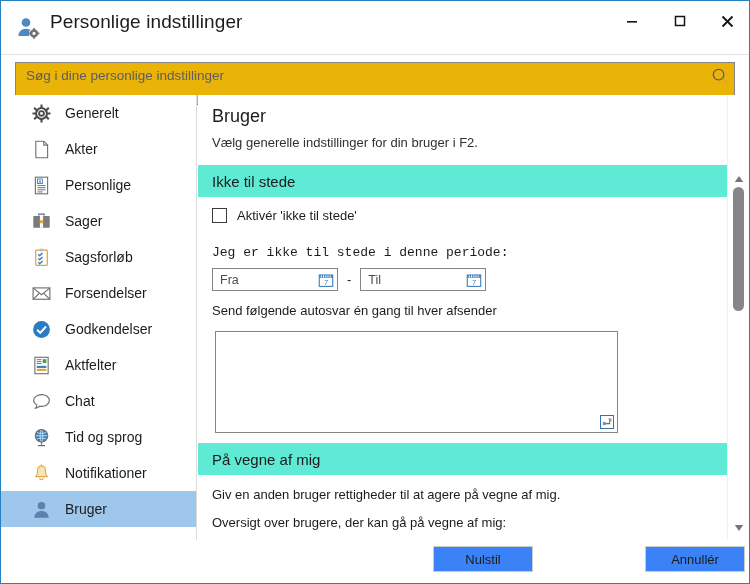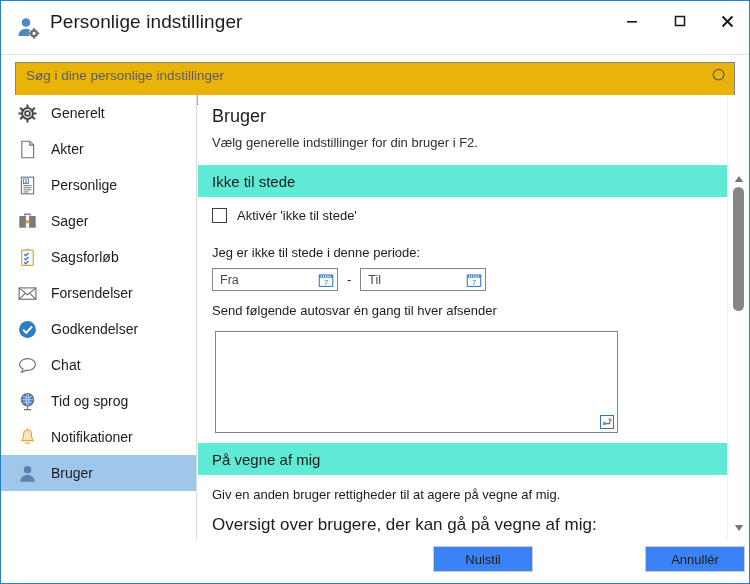--- a/index.html
+++ b/index.html
@@ -73,21 +73,21 @@
     position: absolute; left: 0; top: 94px;
     width: 196px; height: 488px;
     background: #ffffff;
     border-right: 1px solid #dcdcdc;
     overflow: hidden;
   }
   .nav-item {
     position: relative;
     height: 36px;
     display: flex; align-items: center;
-    padding-left: 14px;
+    padding-left: 28px;
     cursor: default;
   }
   .nav-item.selected { background: #9fc7ec; }
   .nav-icon {
     width: 24px; height: 24px;
     margin-right: 12px;
     flex: 0 0 24px;
     display: flex; align-items: center; justify-content: center;
   }
   .nav-label {
@@ -129,21 +129,21 @@
     width: 15px; height: 15px;
     border: 1px solid #3c3c3c;
     background: #ffffff;
     margin-right: 10px;
     cursor: default;
   }
   #cb-label { font-size: 13px; color: #1c1c1c; }
 
   #period-label {
     position: absolute; left: 14px; top: 150px;
-    font-size: 13px; color: #1c1c1c;
+    font-size: 13px; color: #1c1c1c; font-family: Liberation Mono, monospace;
   }
   #date-row {
     position: absolute; left: 14px; top: 173px;
     display: flex; align-items: center;
   }
   .date-field {
     position: relative;
     width: 126px; height: 23px;
     border: 1px solid #848484;
     background: #ffffff;
@@ -191,21 +191,21 @@
     display: flex; align-items: center; justify-content: center;
     cursor: nwse-resize;
   }
 
   #behalf-desc {
     position: absolute; left: 14px; top: 392px;
     font-size: 13px; color: #1c1c1c;
   }
   #behalf-list-label {
     position: absolute; left: 14px; top: 420px;
-    font-size: 17px; color: #1c1c1c;
+    font-size: 13px; color: #1c1c1c;
   }
 
   
   #scrollbar {
     position: absolute; left: 726px; top: 94px;
     width: 22px; height: 445px;
     background: #ffffff;
     border-left: 1px solid #f0f0f0;
   }
   .sb-arrow {
@@ -381,20 +381,36 @@
     <div class="nav-item">
       <span class="nav-icon">
         <svg viewBox="0 0 24 24" width="21" height="21">
           <circle cx="12" cy="12" r="9.6" fill="#2b7cc0"></circle>
           <path d="M7 12.3 L10.5 15.8 L17.2 8.6" stroke="#ffffff" stroke-width="2.2" fill="none"></path>
         </svg>
       </span>
       <span class="nav-label">Godkendelser</span>
     </div>
 
+    <div class="nav-item">
+      <span class="nav-icon">
+        <svg viewBox="0 0 24 24" width="21" height="21">
+          <rect x="4.4" y="2.6" width="15.2" height="18.8" fill="#ffffff" stroke="#6f6f6f" stroke-width="1.25"></rect>
+          <g fill="#6f6f6f">
+            <rect x="6.6" y="4.8" width="5.4" height="1.1"></rect>
+            <rect x="6.6" y="7" width="5.4" height="1.1"></rect>
+            <rect x="6.6" y="9.2" width="5.4" height="1.1"></rect>
+          </g>
+          <rect x="13.4" y="4.8" width="4.2" height="4.4" fill="#4e9a4e"></rect>
+          <rect x="6.6" y="12.4" width="11" height="2.4" fill="#3d7ebf"></rect>
+          <rect x="6.6" y="15.8" width="11" height="2.4" fill="#e0a33c"></rect>
+        </svg>
+      </span>
+      <span class="nav-label">Aktfelter</span>
+    </div>
 
     <div class="nav-item">
       <span class="nav-icon">
         <svg viewBox="0 0 24 24" width="21" height="21">
           <path d="M12 4.2c-5 0-9 2.9-9 6.5 0 2.2 1.5 4.1 3.8 5.3-.2 1.3-.8 2.6-1.6 3.6 1.9-.3 3.6-1.2 4.7-2.2.7.1 1.4.2 2.1.2 5 0 9-2.9 9-6.9S17 4.2 12 4.2z" fill="none" stroke="#6f6f6f" stroke-width="1.3"></path>
         </svg>
       </span>
       <span class="nav-label">Chat</span>
     </div>
 

